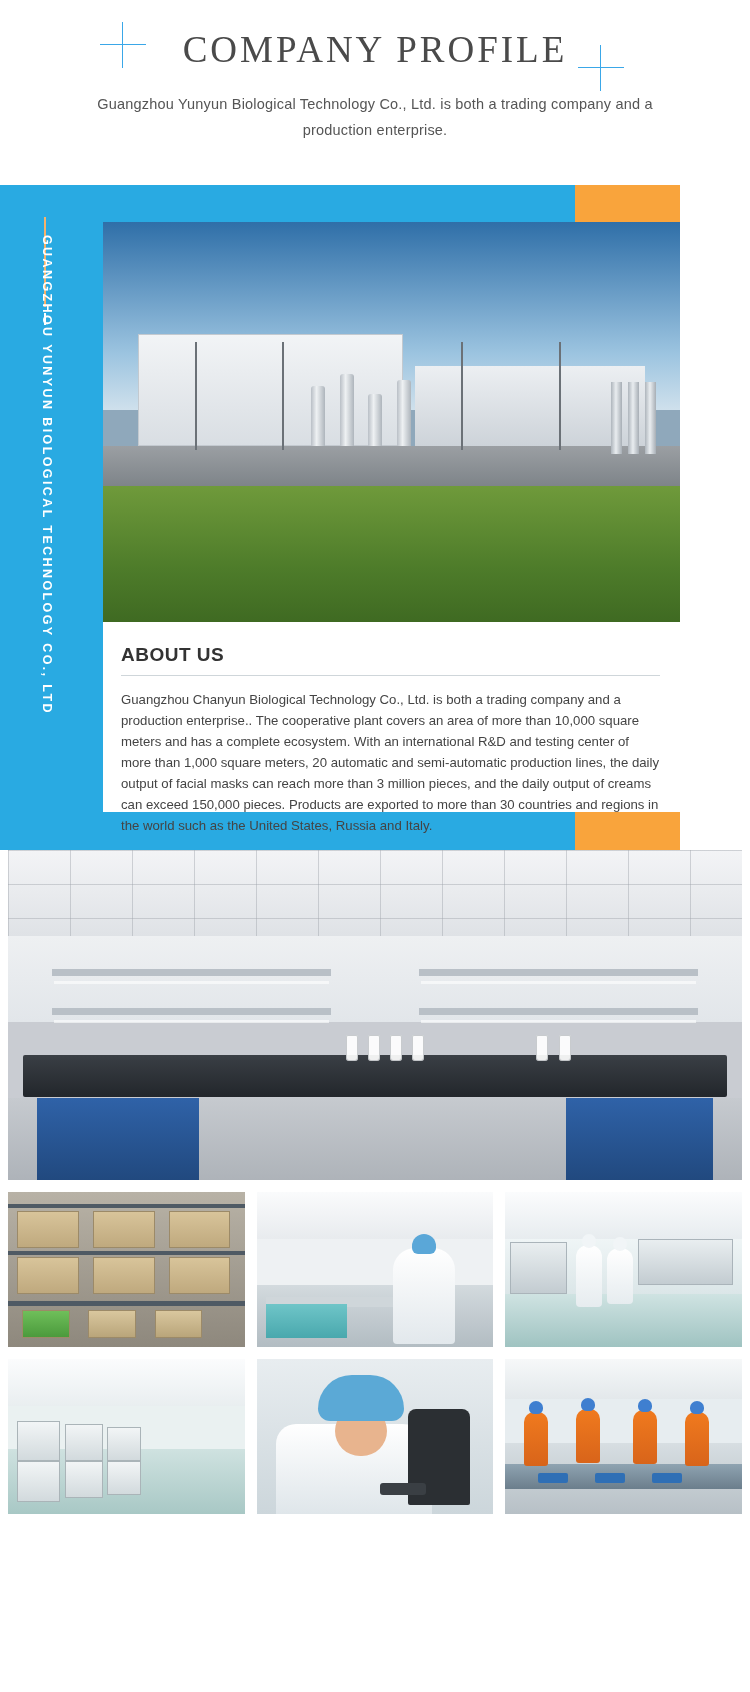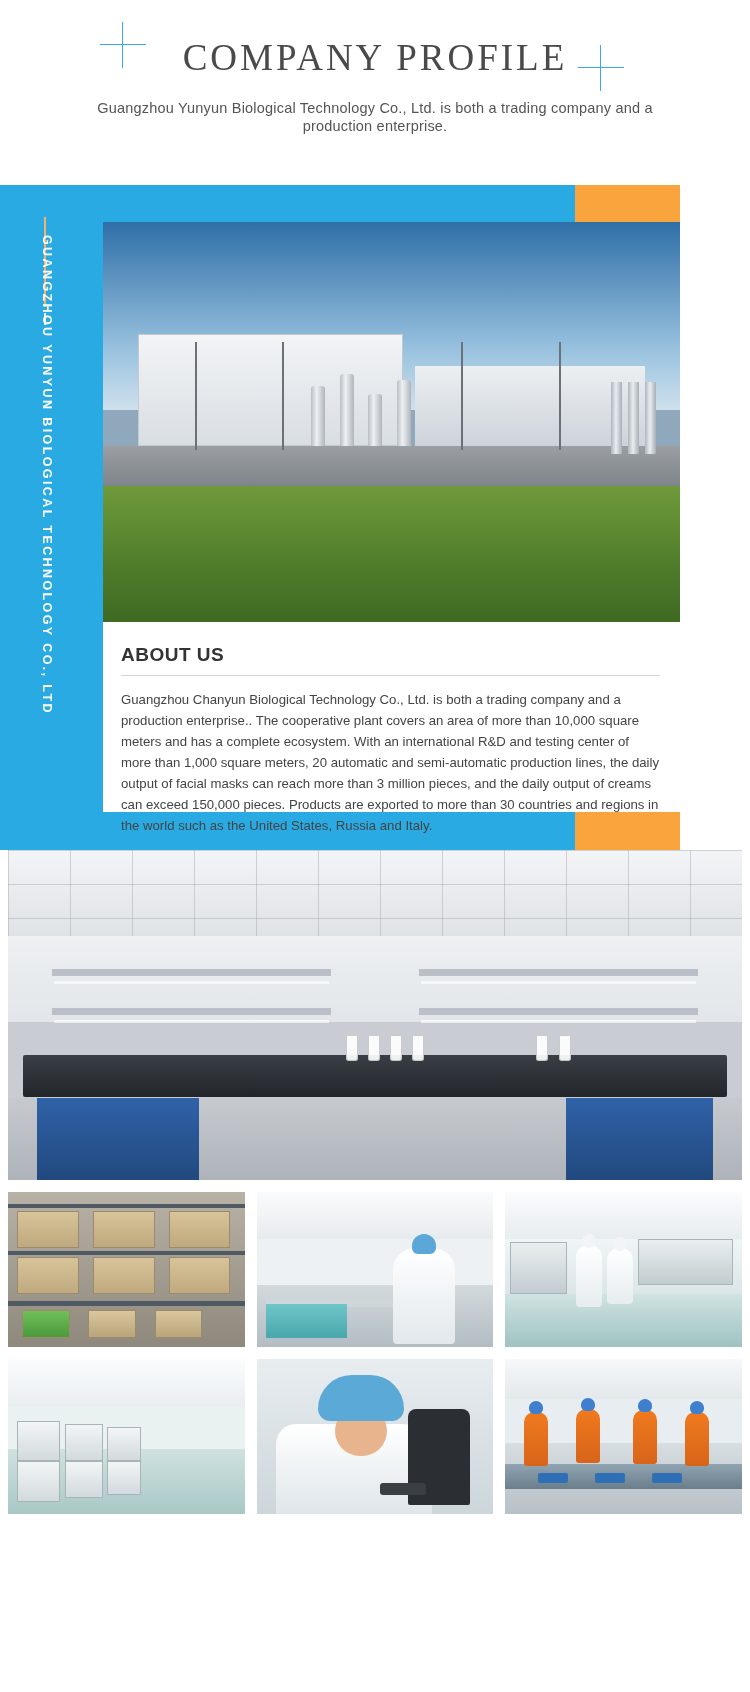--- a/index.html
+++ b/index.html
@@ -18,21 +18,21 @@
 
   
   .header {
     position: relative;
     height: 185px;
     background: #ffffff;
   }
   .title-wrap {
     position: relative;
     width: 100%;
-    padding-top: 36px;
+    padding-top: 28px;
     text-align: center;
   }
   .page-title {
     display: inline-block;
     font-size: 37px;
     letter-spacing: 3px;
     color: #4a4a4a;
     font-weight: 400;
     font-family: "Liberation Serif", serif;
   }
@@ -54,21 +54,21 @@
   .cross-left .v { left: 22px; top: 0; width: 1px; height: 46px; }
   .cross-right { left: 578px; top: 45px; width: 46px; height: 46px; }
   .cross-right .h { left: 0; top: 22px; width: 46px; height: 1px; }
   .cross-right .v { left: 22px; top: 0; width: 1px; height: 46px; }
 
   .subtitle {
     margin: 20px auto 0;
     width: 620px;
     text-align: center;
     font-size: 14.5px;
-    line-height: 18px;
+    line-height: 26px;
     color: #555555;
     letter-spacing: .2px;
   }
 
   
   .band {
     position: relative;
     height: 665px;
   }
   .band-blue {

